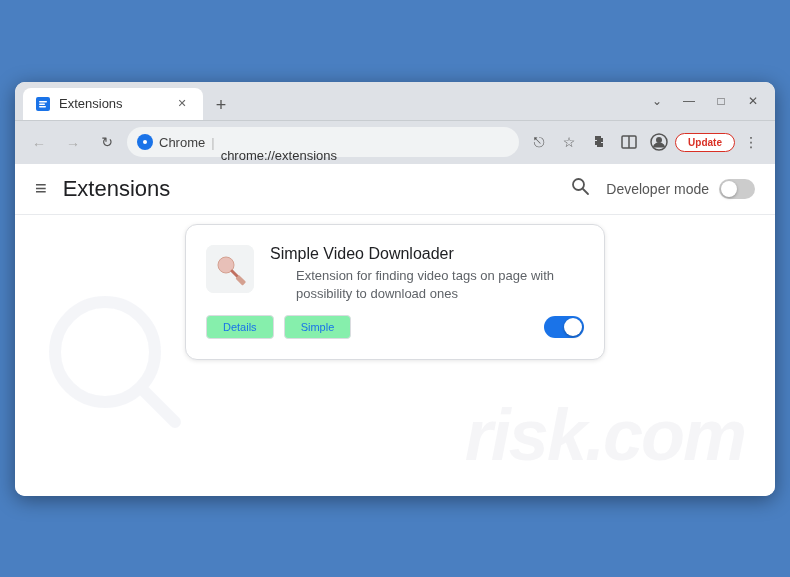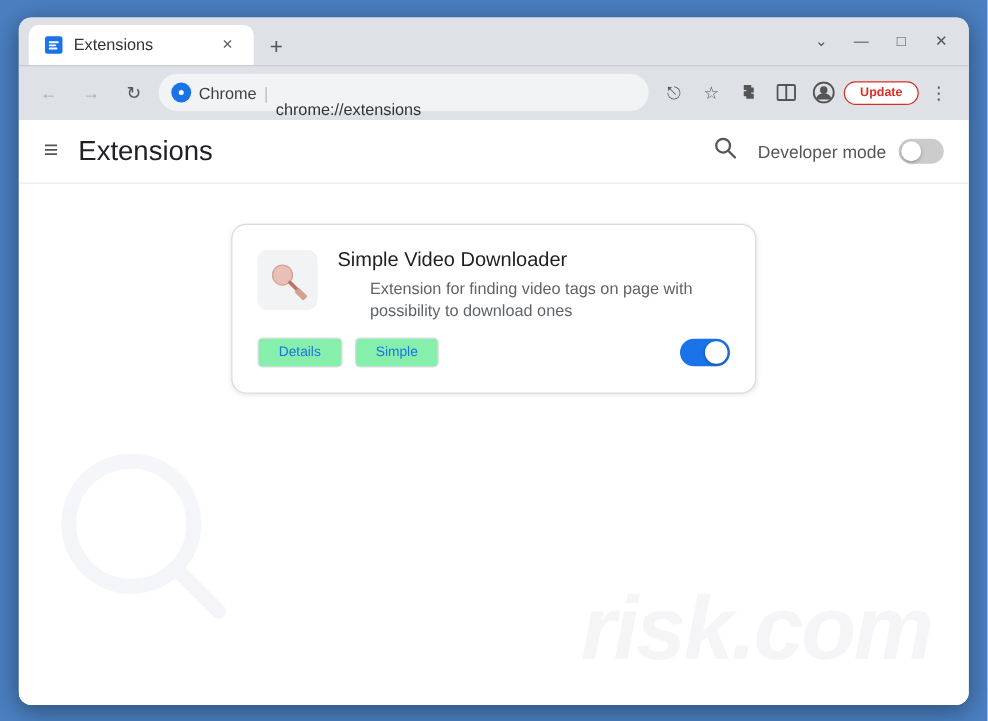--- a/index.html
+++ b/index.html
@@ -7,21 +7,21 @@
       font-family: 'Segoe UI', Arial, sans-serif;
       background: #4a7fc1;
       width: 790px;
       height: 577px;
       display: flex;
       align-items: center;
       justify-content: center;
     }
     .browser-window {
       width: 760px;
-      height: 550px;
+      height: 414px;
       background: #ffffff;
       border-radius: 10px;
       box-shadow: 0 4px 20px rgba(0,0,0,0.4);
       display: flex;
       flex-direction: column;
       overflow: hidden;
     }
     
     .title-bar {
       background: #dee1e6;
@@ -251,21 +251,21 @@
       border-radius: 50%;
       top: 2px;
       left: 2px;
       transition: left 0.2s;
       box-shadow: 0 1px 3px rgba(0,0,0,0.3);
     }
 
     
     .ext-body {
       flex: 1;
-      padding: 32px;
+      padding: 9px;
       display: flex;
       align-items: flex-start;
       justify-content: center;
       position: relative;
     }
 
     
     .ext-card {
       background: #ffffff;
       border: 1px solid #dadce0;

